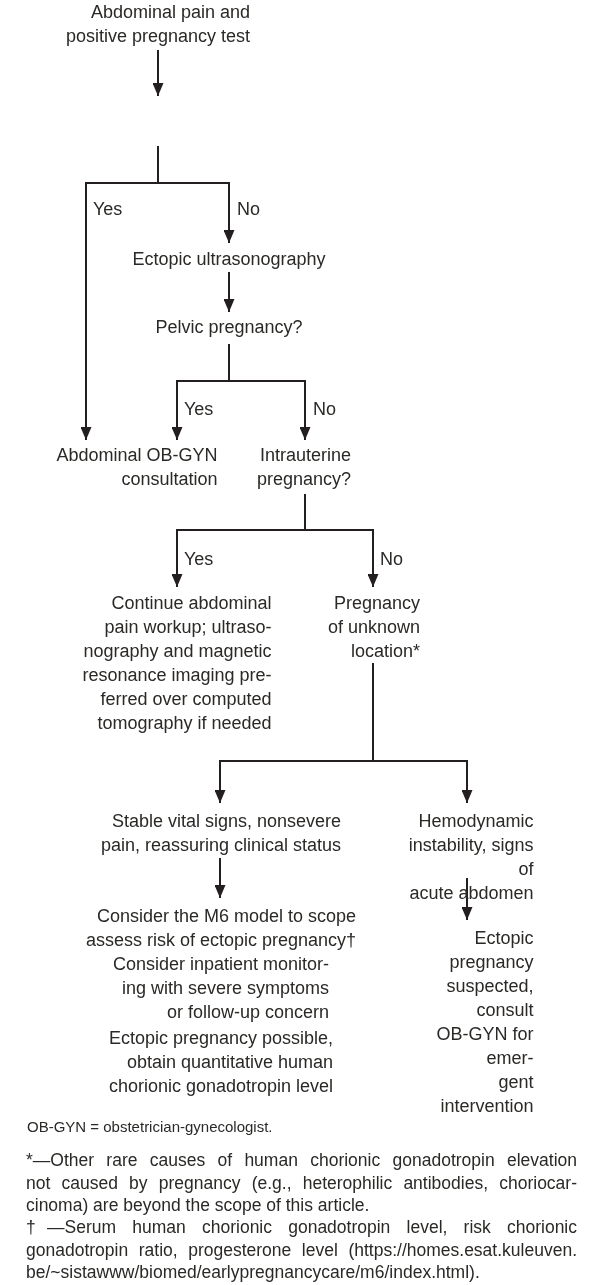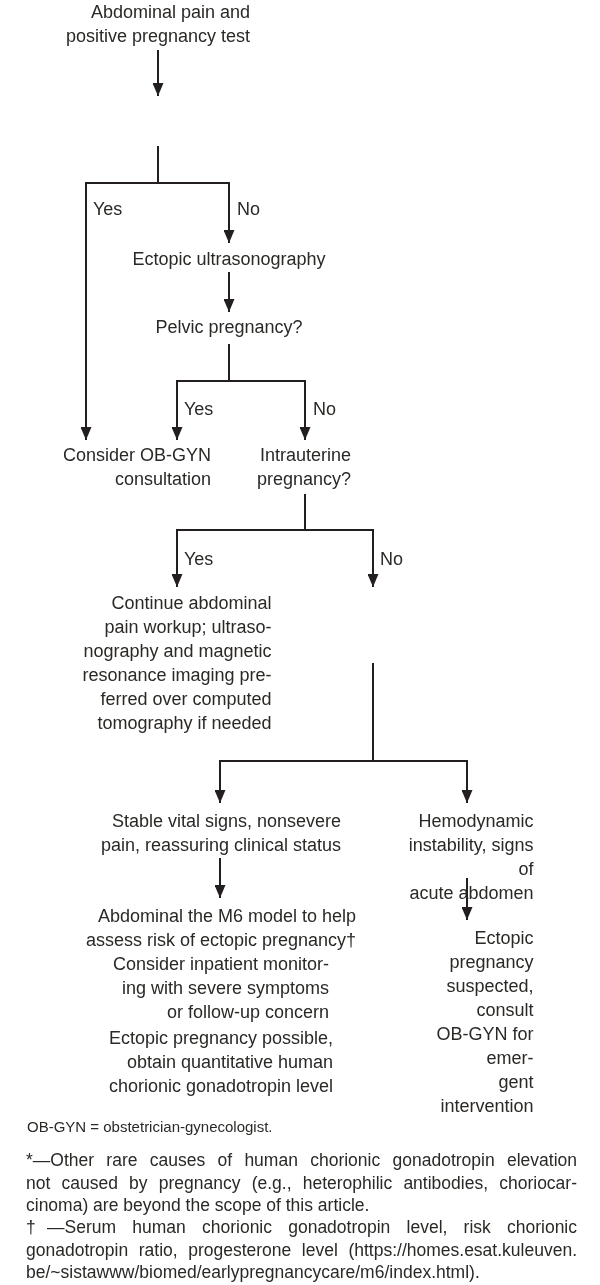--- a/index.html
+++ b/index.html
@@ -59,36 +59,39 @@
       <path d="M467,760 L467,803" marker-end="url(#ah)"></path>
       <path d="M220,858 L220,898" marker-end="url(#ah)"></path>
       <path d="M467,878 L467,920" marker-end="url(#ah)"></path>
     </g>
   </svg>
 
   <div class="node" style="left:158px;top:0px">Abdominal pain and
 positive pregnancy test</div>
   <div class="node" style="left:229px;top:247px">Ectopic ultrasonography</div>
   <div class="node" style="left:229px;top:315px">Pelvic pregnancy?</div>
-  <div class="node" style="left:137px;top:443px">Consider OB-GYN
+  <div class="node" style="left:137px;top:443px">Abdominal OB-GYN
 consultation</div>
   <div class="node" style="left:304px;top:443px">Intrauterine
 pregnancy?</div>
   <div class="node" style="left:177px;top:591px">Continue abdominal
 pain workup; ultraso-
 nography and magnetic
 resonance imaging pre-
 ferred over computed
 tomography if needed</div>
+  <div class="node" style="left:374px;top:591px">Pregnancy
+of unknown
+location*</div>
   <div class="node" style="left:221px;top:809px">Stable vital signs, nonsevere
 pain, reassuring clinical status</div>
   <div class="node" style="left:467px;top:809px">Hemodynamic
 instability, signs of
 acute abdomen</div>
-  <div class="node" style="left:221px;top:904px">Abdominal the M6 model to help
+  <div class="node" style="left:221px;top:904px">Consider the M6 model to scope
 assess risk of ectopic pregnancy†</div>
   <div class="node" style="left:221px;top:952px">Consider inpatient monitor-
 ing with severe symptoms
 or follow-up concern</div>
   <div class="node" style="left:221px;top:1026px">Ectopic pregnancy possible,
 obtain quantitative human
 chorionic gonadotropin level</div>
   <div class="node" style="left:467px;top:926px">Ectopic pregnancy
 suspected, consult
 OB-GYN for emer-

